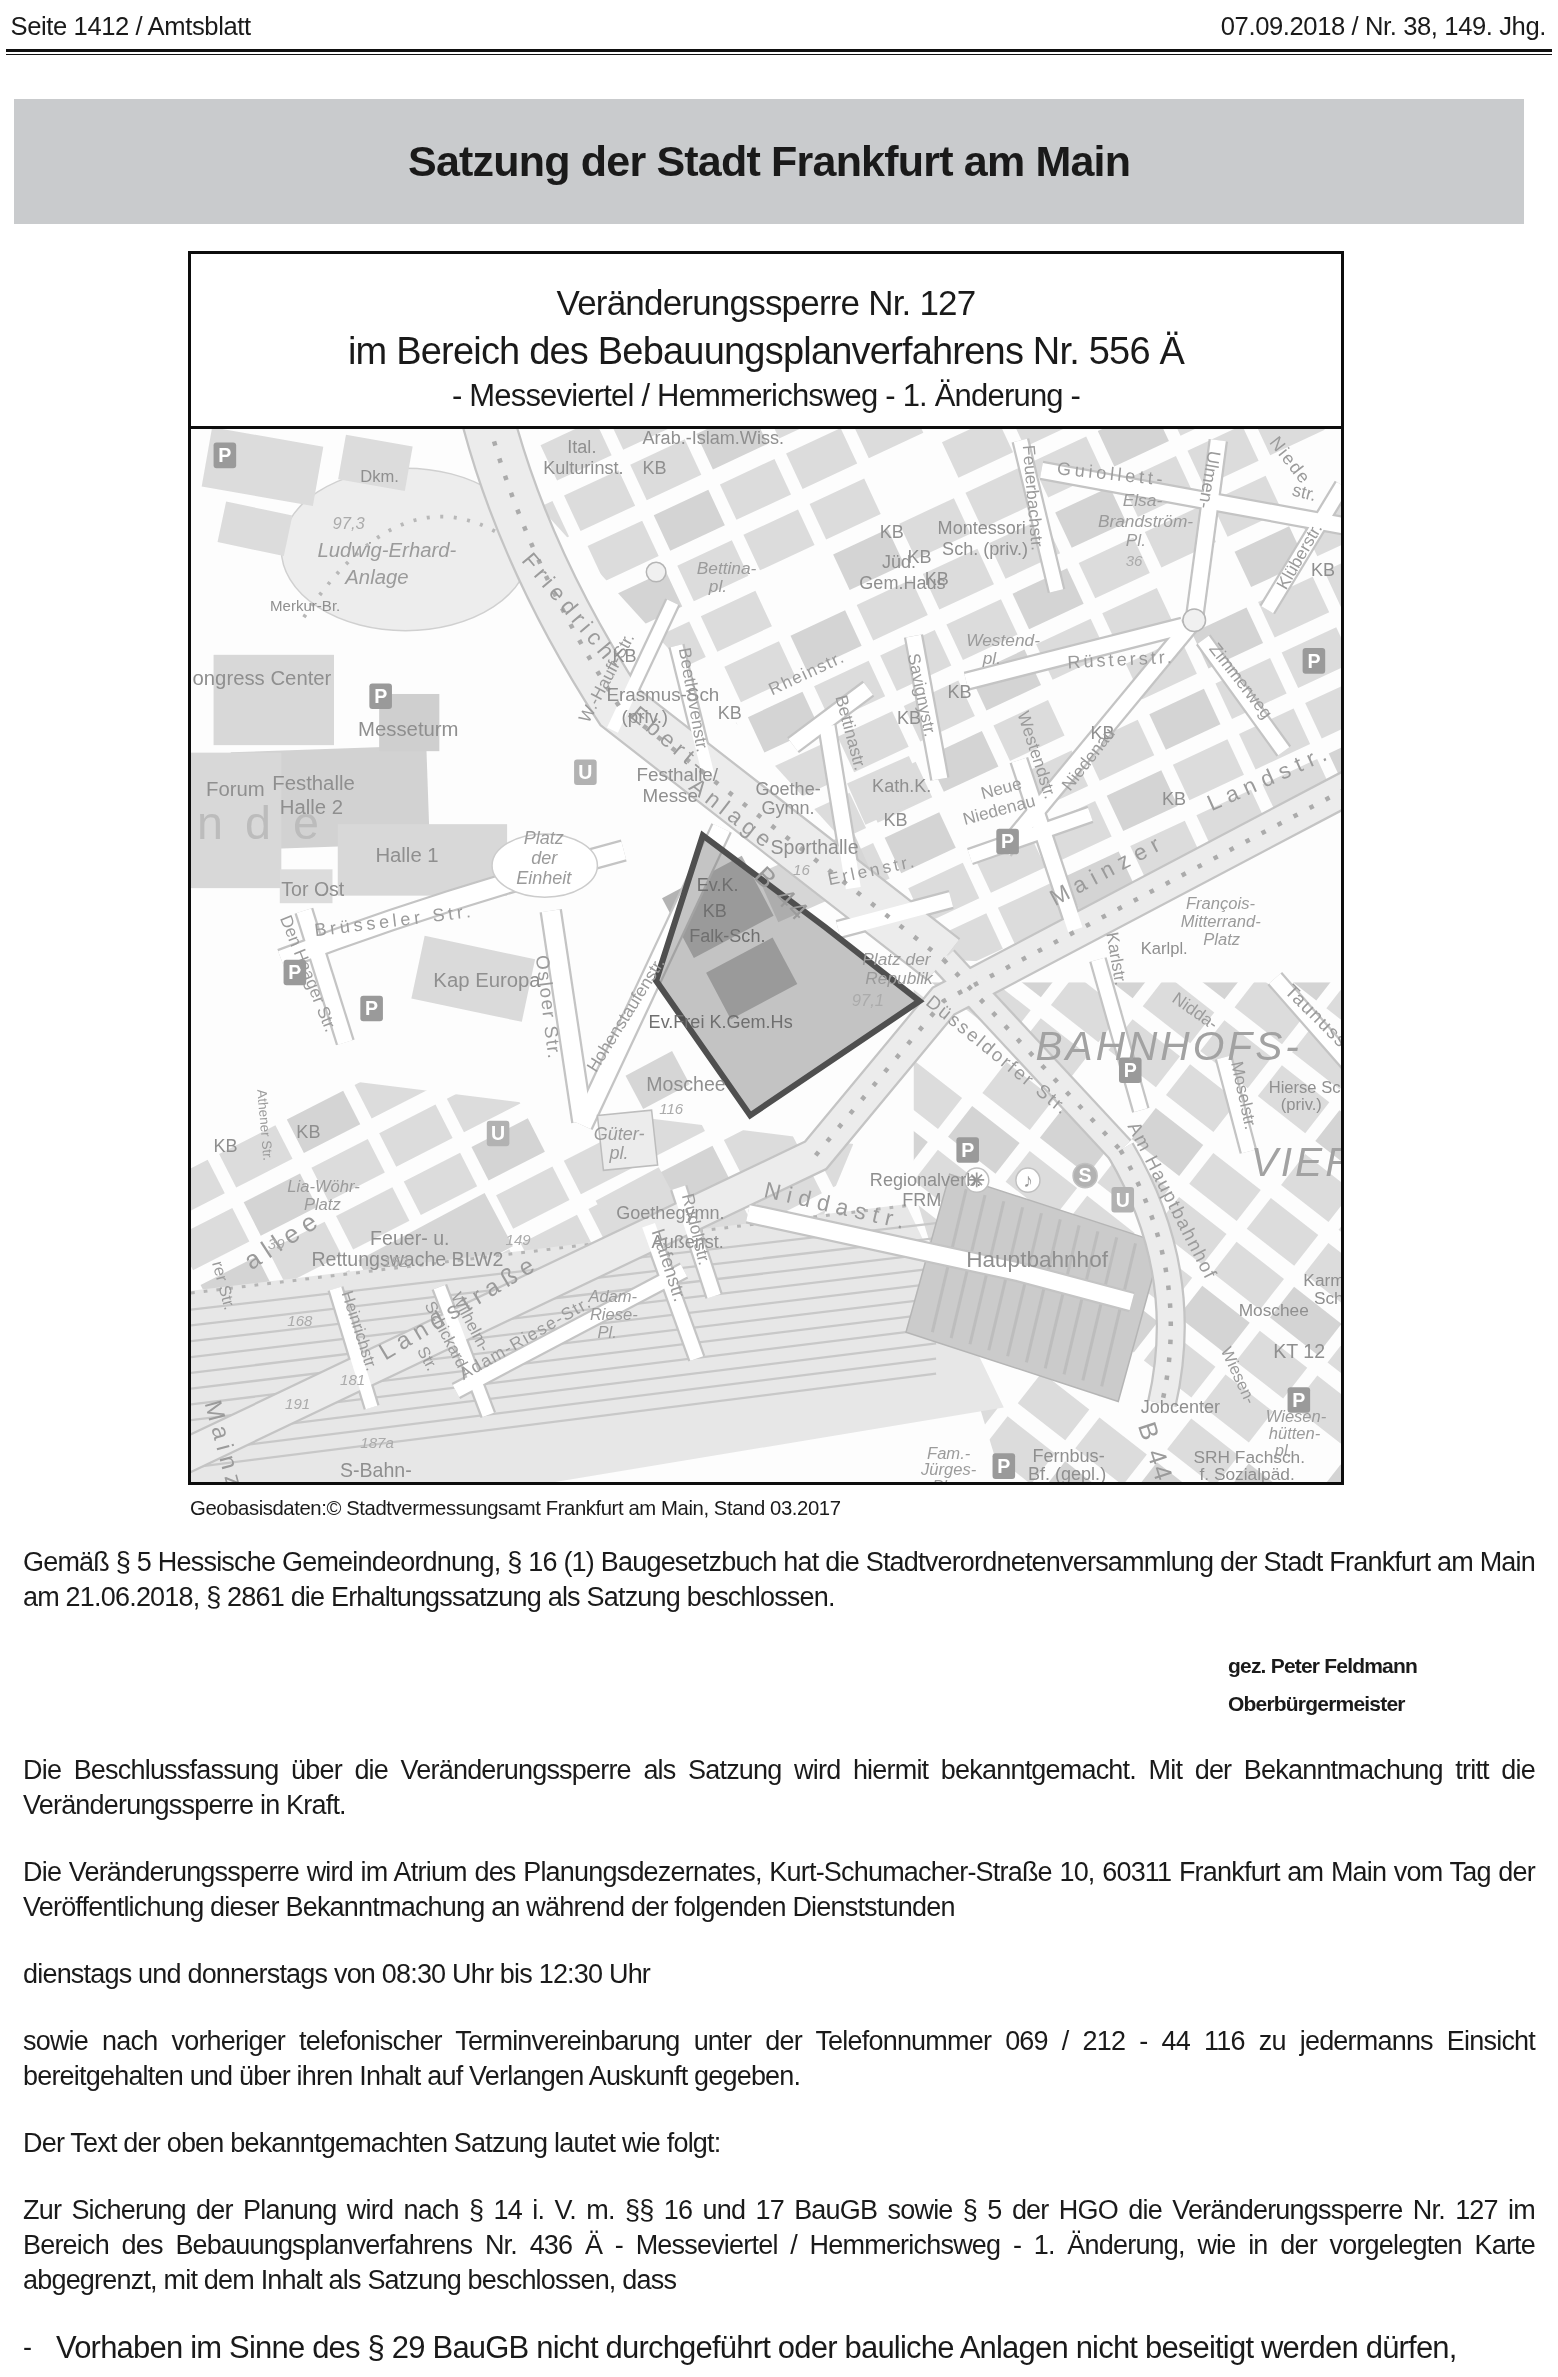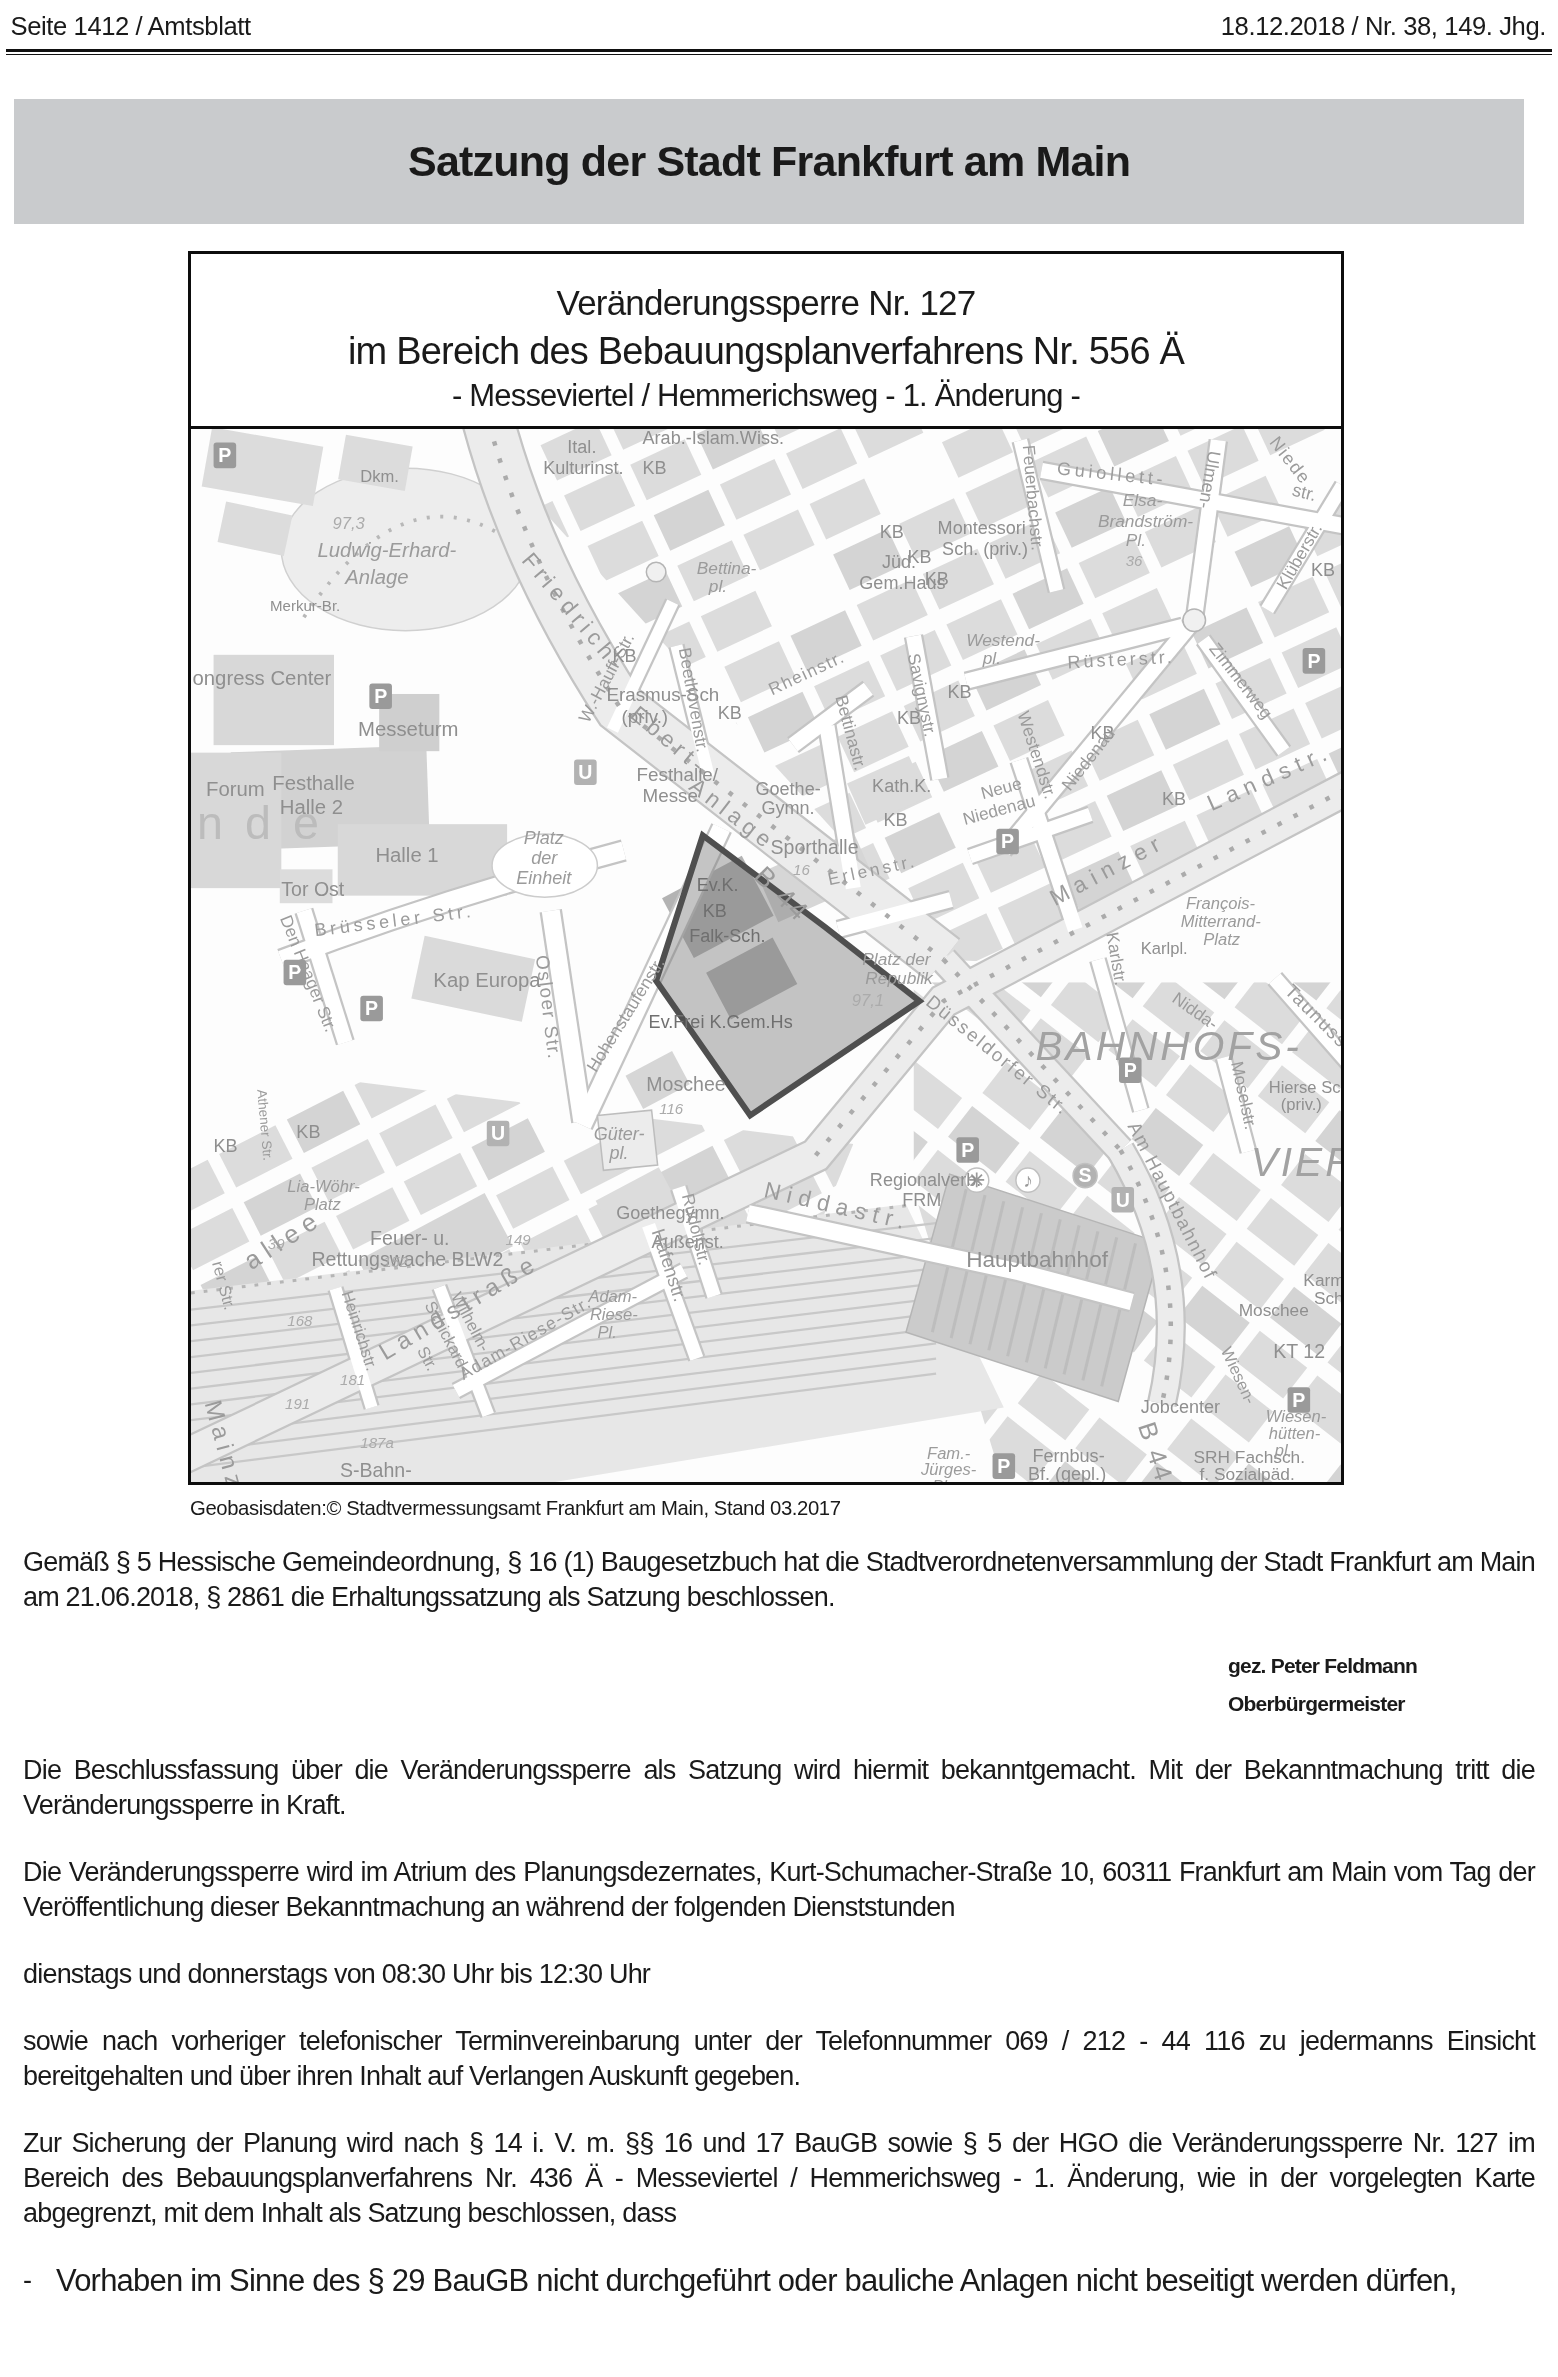--- a/index.html
+++ b/index.html
@@ -35,21 +35,21 @@
   .big{fill:#a2a2a2;font-style:italic;}
   .dk{fill:#6f6f6f;}
   .huge{fill:#bcbcbc;}
   .ict{font-weight:bold;}
 </style>
 </head>
 <body>
 
 <div class="header">
   <span>Seite 1412 / Amtsblatt</span>
-  <span>18.12.2018 / Nr. 38, 149. Jhg.</span>
+  <span>07.09.2018 / Nr. 38, 149. Jhg.</span>
 </div>
 <div class="rule"></div>
 <div class="rule2"></div>
 
 <div class="banner" id="banner" style="background: rgb(201, 203, 205);">
   <h1>Satzung der Stadt Frankfurt am Main</h1>
 </div>
 
 <div class="noticebox">
   <div class="boxtitles">
@@ -774,20 +774,21 @@
 <div class="bodytext">
   <p class="para">Gemäß § 5 Hessische Gemeindeordnung, § 16 (1) Baugesetzbuch hat die Stadtverordnetenversammlung der Stadt Frankfurt am Main am 21.06.2018, § 2861 die Erhaltungssatzung als Satzung beschlossen.</p>
   <div class="sig">
     <div>gez. Peter Feldmann</div>
     <div>Oberbürgermeister</div>
   </div>
   <p class="para">Die Beschlussfassung über die Veränderungssperre als Satzung wird hiermit bekanntgemacht. Mit der Bekanntmachung tritt die Veränderungssperre in Kraft.</p>
   <p class="para">Die Veränderungssperre wird im Atrium des Planungsdezernates, Kurt-Schumacher-Straße 10, 60311 Frankfurt am Main vom Tag der Veröffentlichung dieser Bekanntmachung an während der folgenden Dienststunden</p>
   <p class="para single">dienstags und donnerstags von 08:30 Uhr bis 12:30 Uhr</p>
   <p class="para">sowie nach vorheriger telefonischer Terminvereinbarung unter der Telefonnummer 069 / 212 - 44 116 zu jedermanns Einsicht bereitgehalten und über ihren Inhalt auf Verlangen Auskunft gegeben.</p>
+  <p class="para single">Der Text der oben bekanntgemachten Satzung lautet wie folgt:</p>
   <p class="para">Zur Sicherung der Planung wird nach § 14 i. V. m. §§ 16 und 17 BauGB sowie § 5 der HGO die Veränderungssperre Nr. 127 im Bereich des Bebauungsplanverfahrens Nr. 436 Ä - Messeviertel / Hemmerichsweg - 1. Änderung, wie in der vorgelegten Karte abgegrenzt, mit dem Inhalt als Satzung beschlossen, dass</p>
   <div>
       <div class="bullet">
         <span class="dash">-</span>
         <div class="btxt">Vorhaben im Sinne des § 29 BauGB nicht durchgeführt oder bauliche Anlagen nicht beseitigt werden dürfen,</div>
       </div>
     </div>
 </div>
 
 

